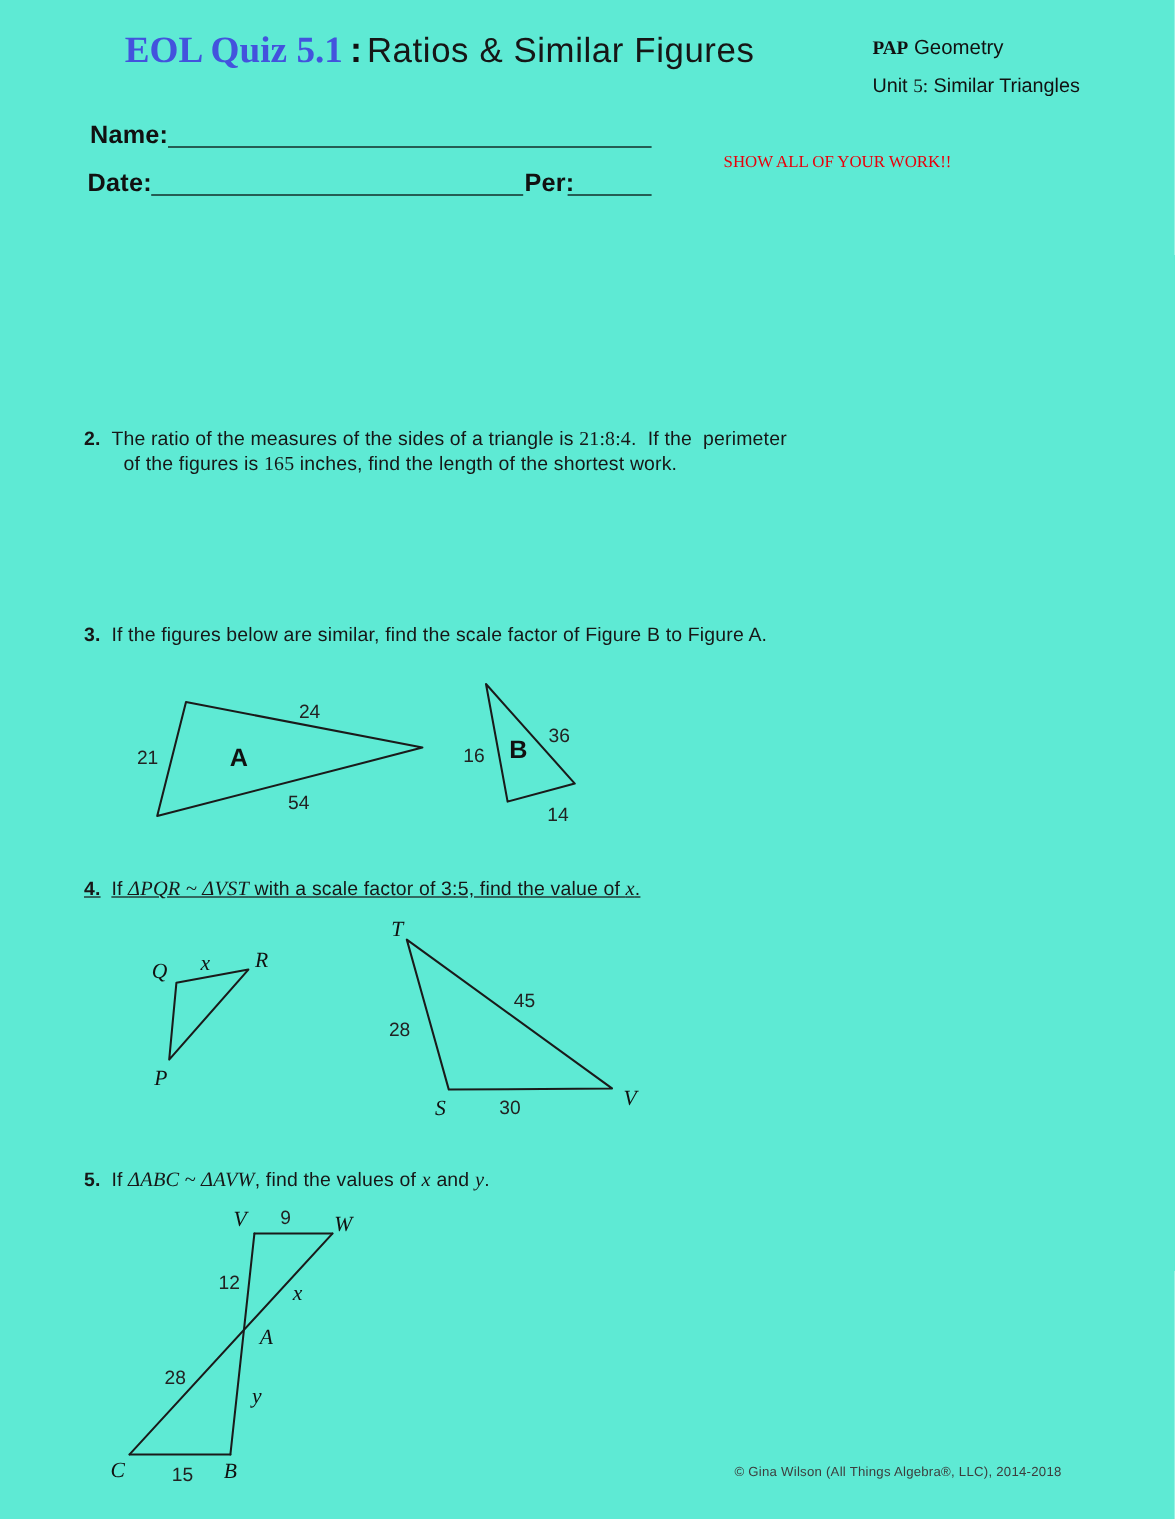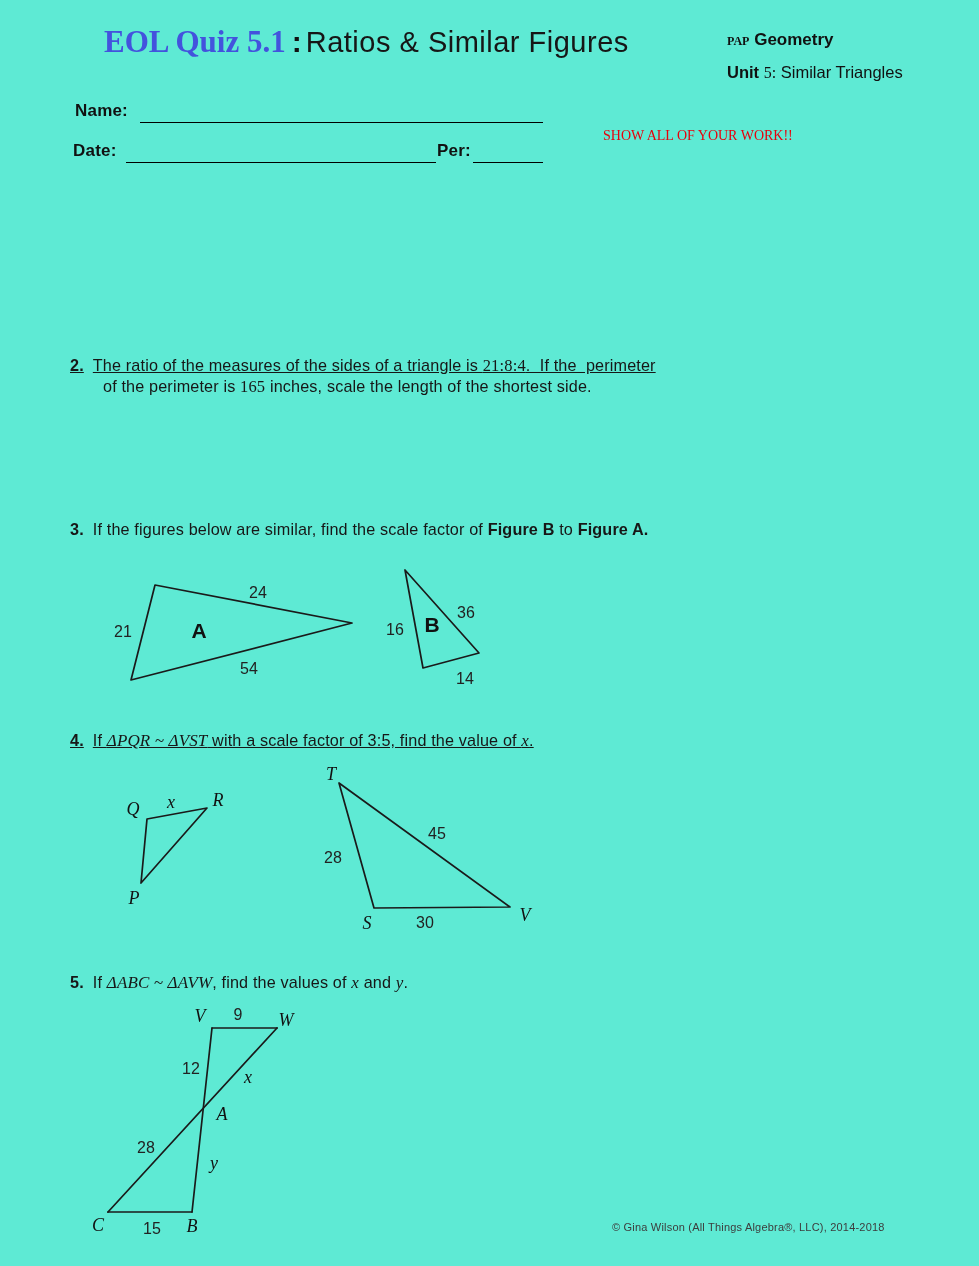--- a/index.html
+++ b/index.html
@@ -1,32 +1,32 @@
 <!DOCTYPE html>
 <html><head>
 <meta charset="utf-8">
 <style>
   html,body{margin:0;padding:0;background:#ffffff;}
   .page{position:relative;width:979px;height:1266px;background:#5eead4;overflow:hidden;
         font-family:"Liberation Sans",sans-serif;color:#111;}
   .abs{position:absolute;}
-  .b{font-weight:bold;}
+  .b{font-weight:normal;}
 
   
   .title-row{left:104px;top:24px;white-space:nowrap;}
   .title-blue{font-family:"Liberation Serif",serif;font-weight:bold;font-size:31px;color:#4353dd;}
   .title-colon{font-size:30px;font-weight:bold;color:#111;padding:0 4px 0 6px;}
   .title-rest{font-size:29px;color:#161616;letter-spacing:0.5px;}
   .hdr-right1{left:727px;top:30px;font-size:17px;white-space:nowrap;}
   .hdr-right2{left:727px;top:63px;font-size:16.5px;white-space:nowrap;}
-  .pap{font-family:"Liberation Serif",serif;font-weight:bold;font-size:12px;}
+  .pap{font-family:"Liberation Serif",serif;font-weight:bold;font-size:16px;}
   .unit-num{font-family:"Liberation Serif",serif;font-size:16px;}
 
   
-  .field-label{font-size:17px;font-weight:bold;letter-spacing:0.2px;}
+  .field-label{font-size:21px;font-weight:bold;letter-spacing:0.2px;}
   .blank{border-bottom:1.6px solid #000;height:0;}
 
   .notice{left:603px;top:128px;font-family:"Liberation Serif",serif;font-size:14px;color:#e8000b;white-space:nowrap;}
 
   
   .q{font-size:16.2px;letter-spacing:0.15px;white-space:pre;color:#171717;}
   .qnum{font-weight:bold;margin-right:9px;}
   .num-serif{font-family:"Liberation Serif",serif;font-size:16.5px;}
   .tri-serif{font-family:"Liberation Serif",serif;font-style:italic;font-size:17px;}
 
@@ -51,22 +51,22 @@
   <div class="abs field-label" style="left:75px;top:101px;">Name:</div>
   <div class="abs blank" style="left:140px;top:122px;width:403px;"></div>
   <div class="abs field-label" style="left:73px;top:141px;">Date:</div>
   <div class="abs blank" style="left:126px;top:162px;width:310px;"></div>
   <div class="abs field-label" style="left:437px;top:141px;">Per:</div>
   <div class="abs blank" style="left:473px;top:162px;width:70px;"></div>
 
   <div class="abs notice">SHOW ALL OF YOUR WORK!!</div>
 
 
-  <div class="abs q" style="left:70px;top:356px;text-decoration:underline;"><span class="qnum">2.</span><span>The ratio of the measures of the sides of a triangle is </span><span class="num-serif">21:8:4</span><span>.  If the  perimeter</span></div>
-  <div class="abs q" style="left:103px;top:377px;"><span>of the perimeter is </span><span class="num-serif">165</span><span> inches, scale the length of the shortest side.</span></div>
+  <div class="abs q" style="left:70px;top:356px;"><span class="qnum">2.</span><span>The ratio of the measures of the sides of a triangle is </span><span class="num-serif">21:8:4</span><span>.  If the  perimeter</span></div>
+  <div class="abs q" style="left:103px;top:377px;"><span>of the figures is </span><span class="num-serif">165</span><span> inches, find the length of the shortest work.</span></div>
 
   <div class="abs q" style="left:70px;top:520px;"><span class="qnum">3.</span><span>If the figures below are similar, find the scale factor of </span><span class="b">Figure B</span><span> to </span><span class="b">Figure A.</span></div>
 
   <svg class="abs" style="left:90px;top:555px;" width="420" height="150" viewBox="0 0 420 150">
     <polygon class="edge" points="65,30 262,68 41,125"></polygon>
     <text class="side-num" x="33" y="82">21</text>
     <text class="side-num" x="168" y="43">24</text>
     <text class="side-num" x="159" y="119">54</text>
     <text class="fig-letter" x="109" y="83">A</text>
     <polygon class="edge" points="315,15 333,113 389,98"></polygon>

